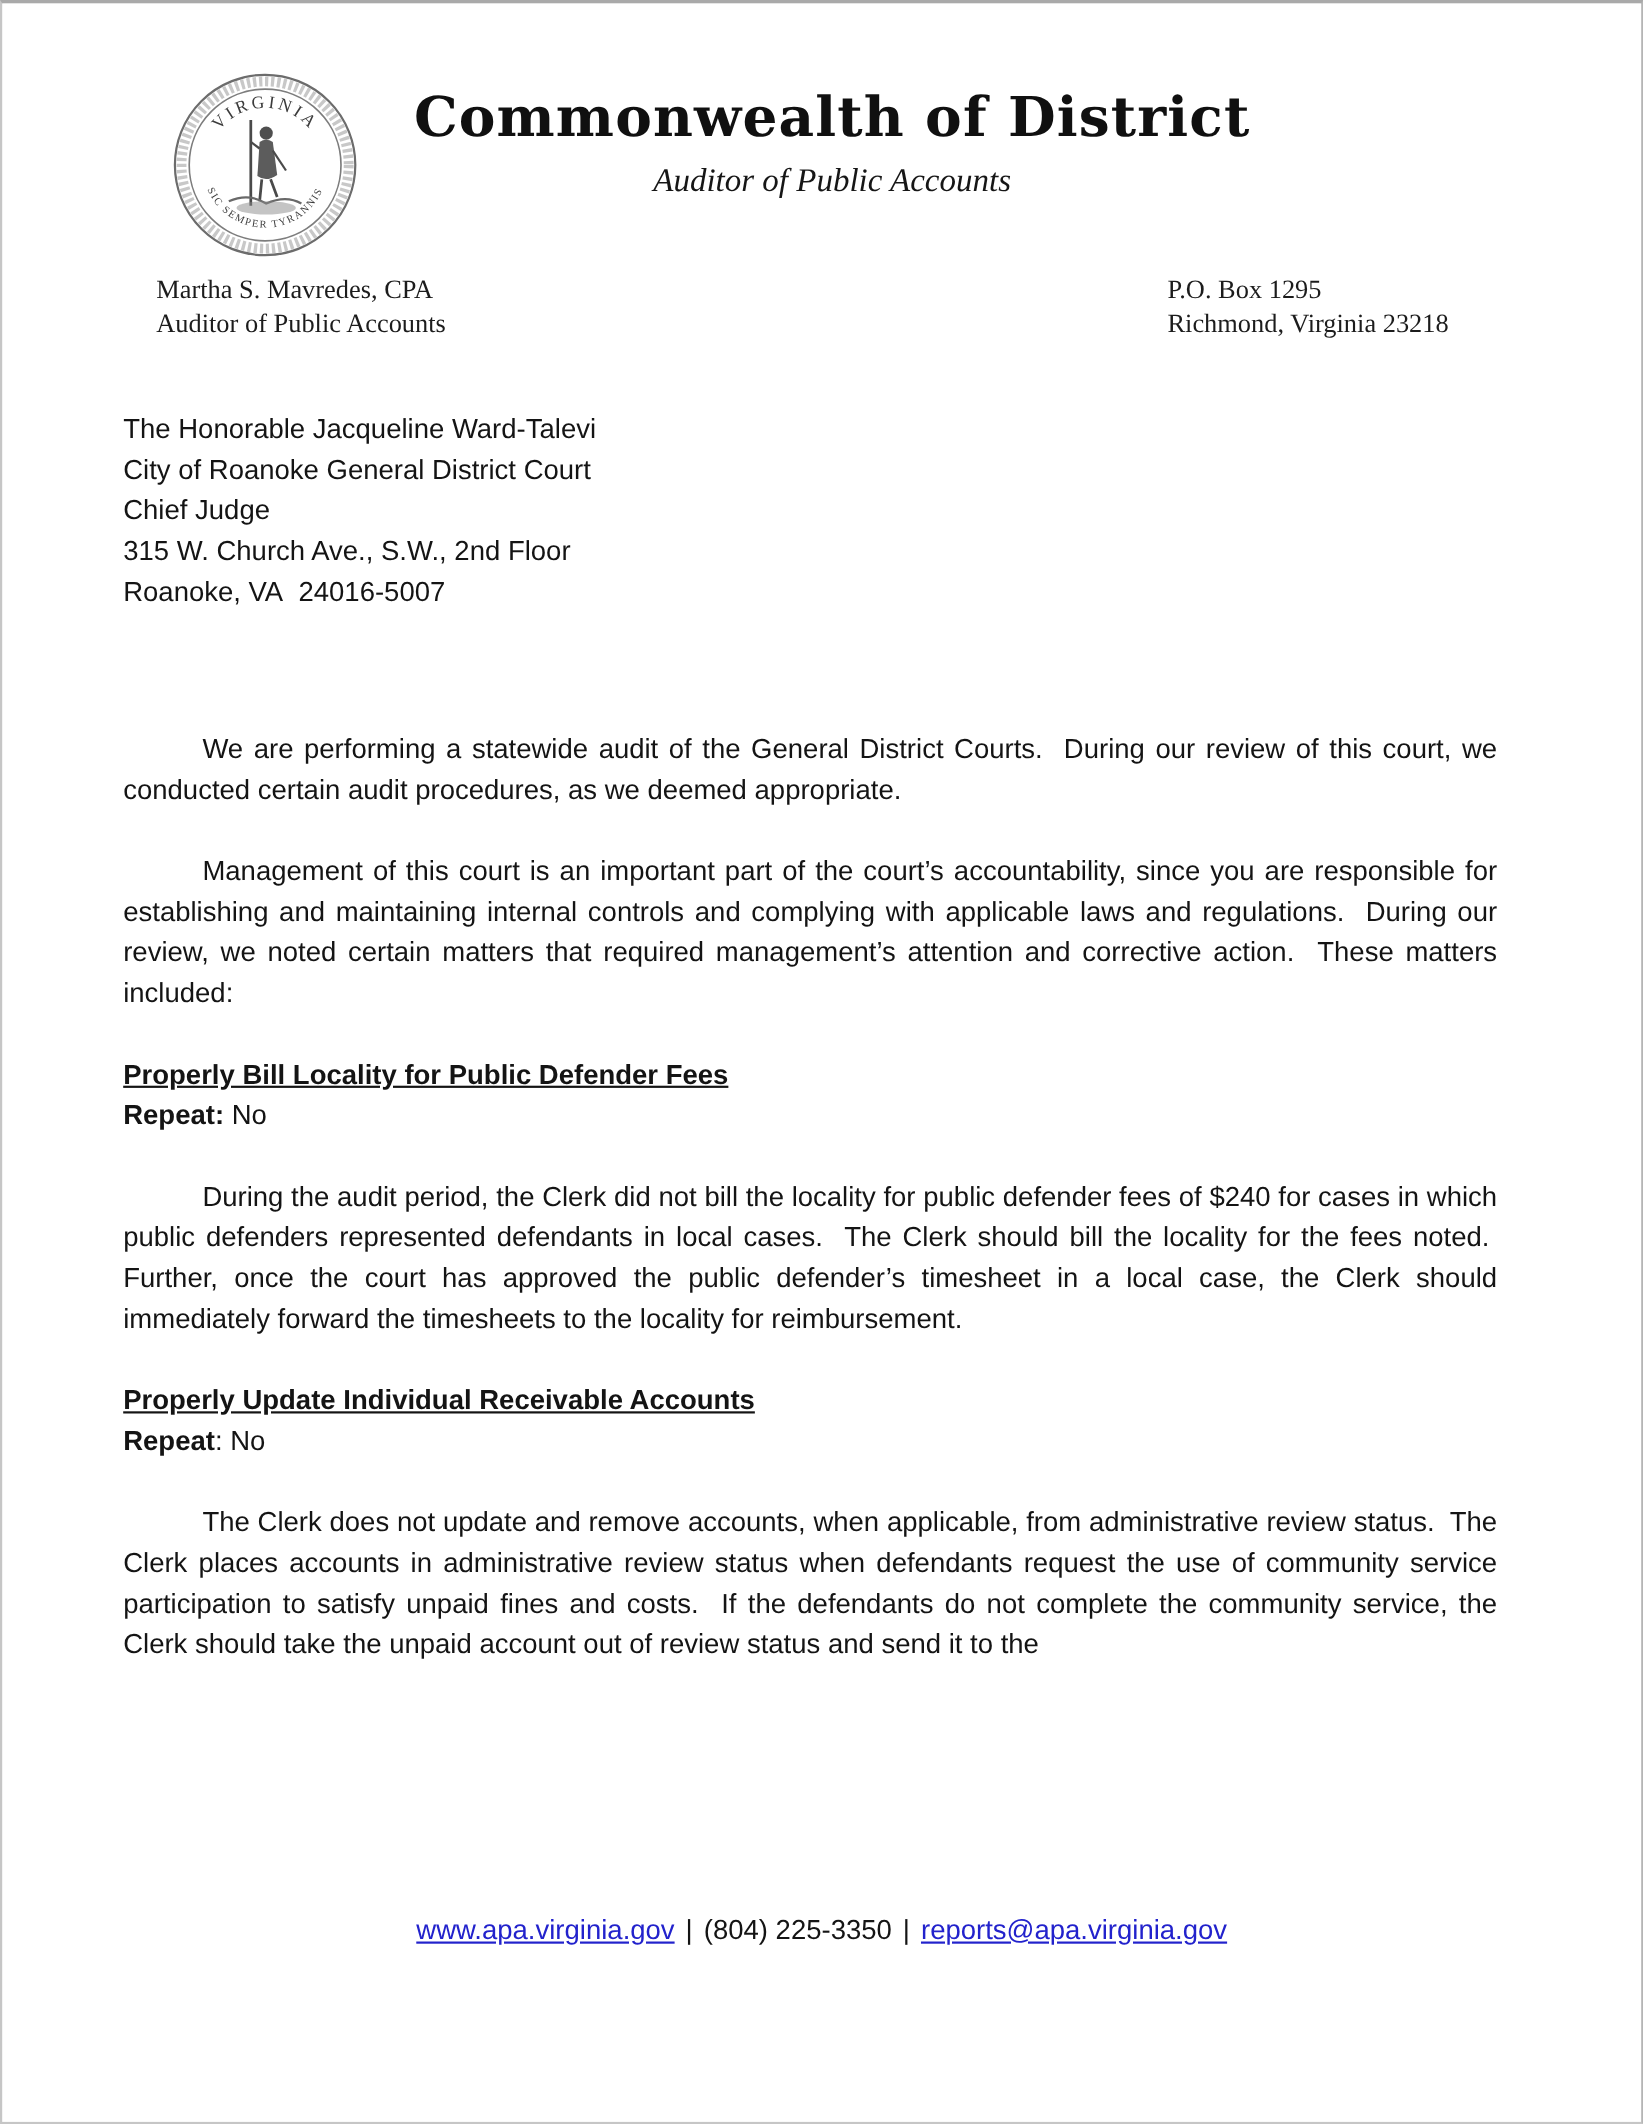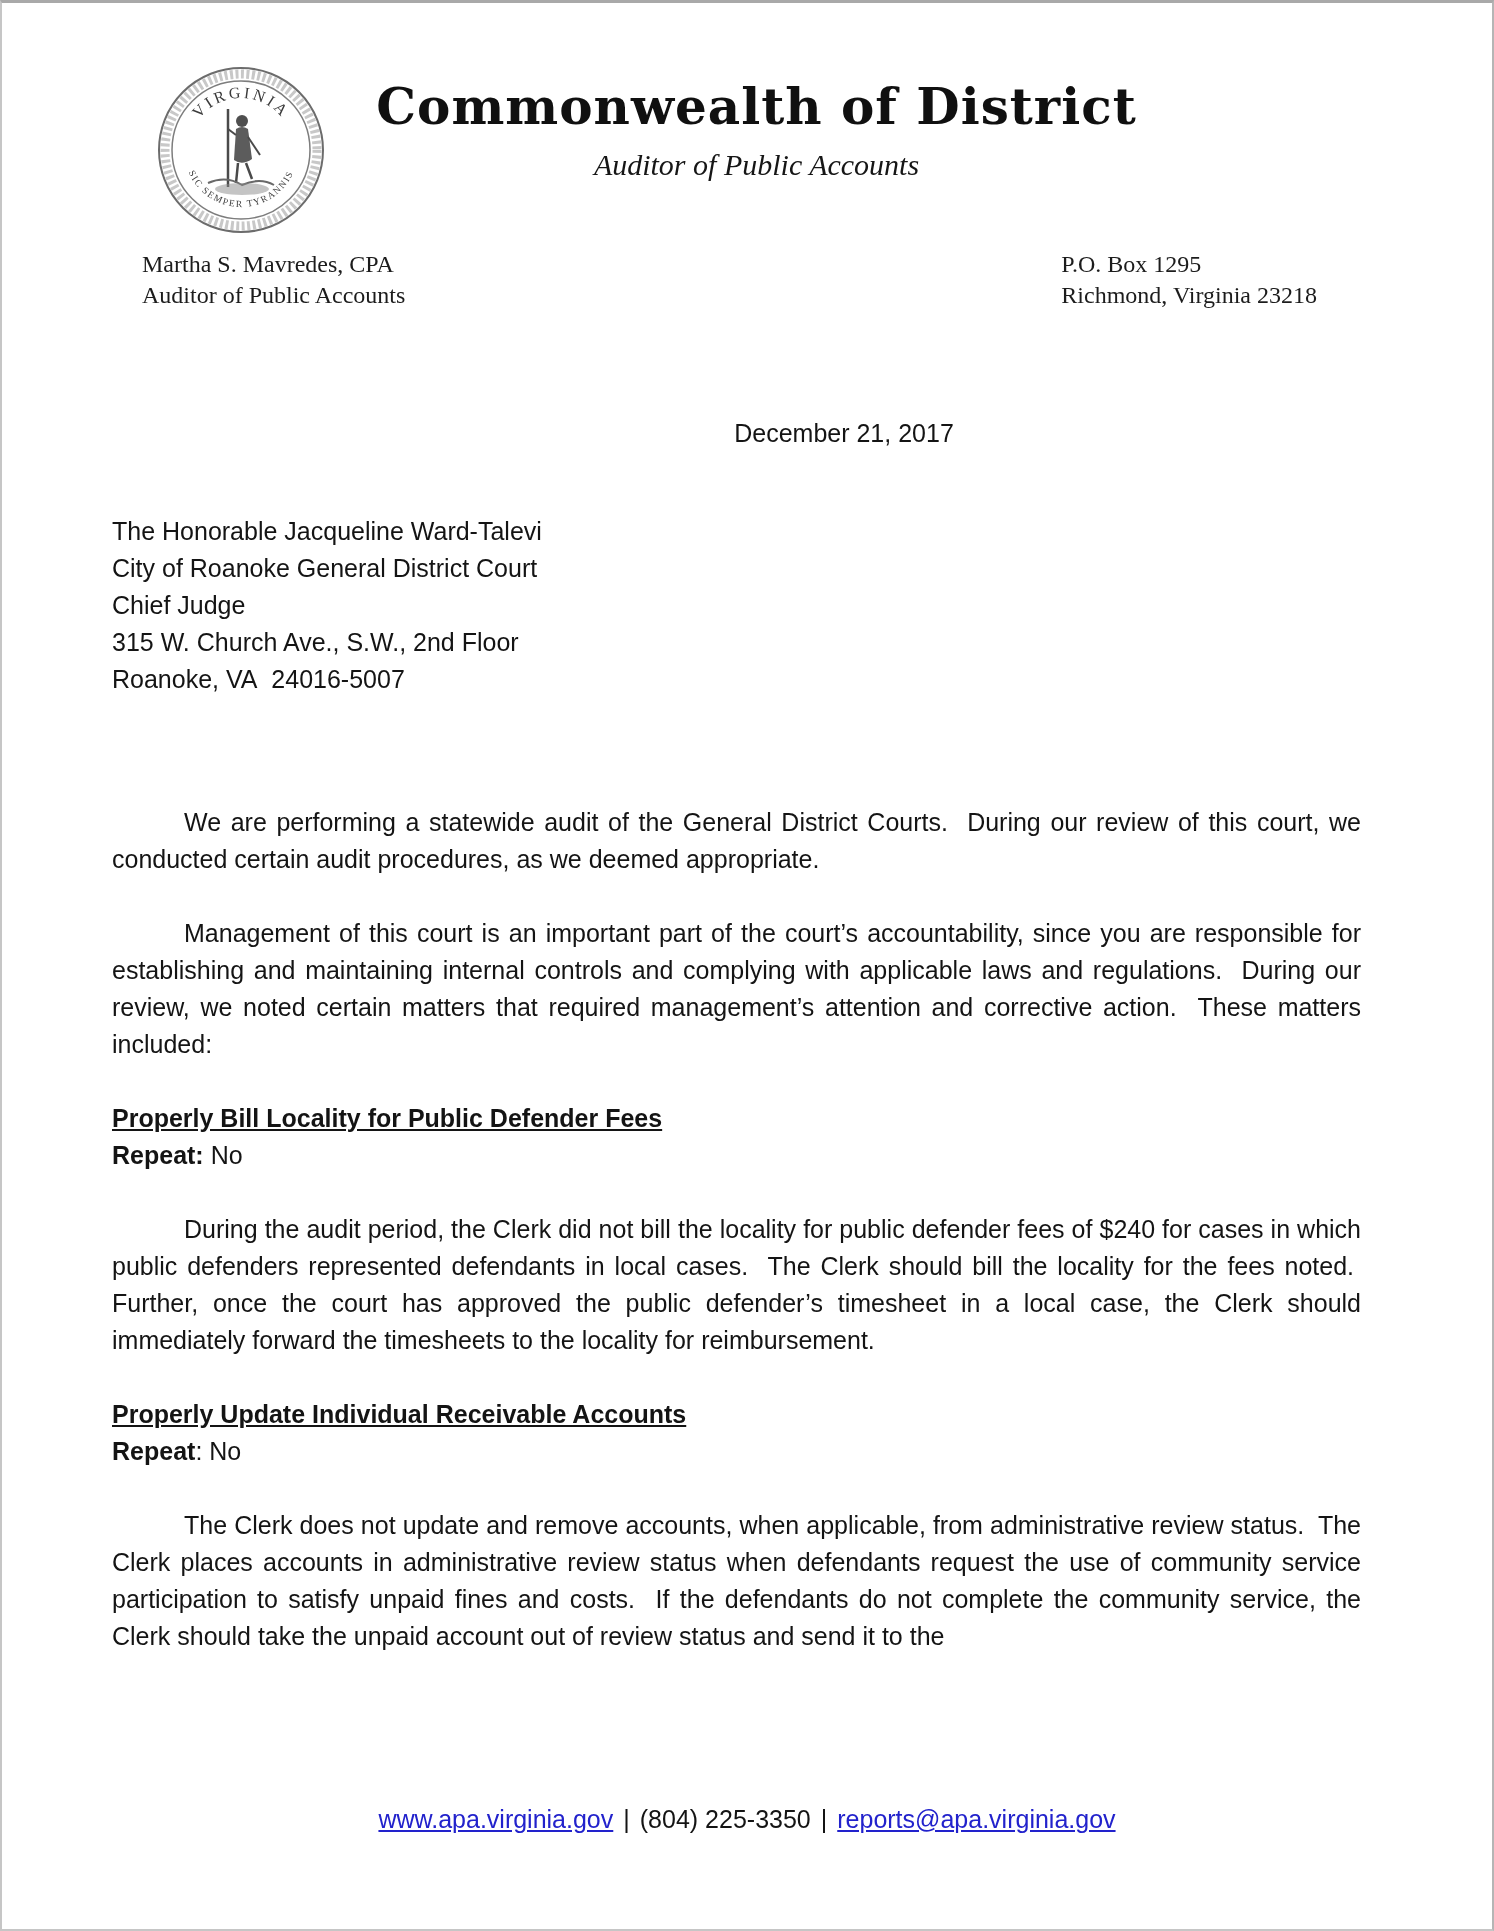--- a/index.html
+++ b/index.html
@@ -48,21 +48,21 @@
   }
   .first-para { margin-top:106px; }
   .finding-heading {
     margin-top:37px; font-size:25px; line-height:37px;
     font-weight:bold; text-decoration:underline;
   }
   .repeat-line { font-size:25px; line-height:37px; }
   .repeat-label { font-weight:bold; }
   
   .footer {
-    position:absolute; left:0; right:0; top:1798px;
+    position:absolute; left:0; right:0; top:1734px;
     text-align:center; font-size:25px; line-height:37px; color:#141414;
   }
   .footer a { color:#2222cc; text-decoration:underline; cursor:pointer; }
   .footer .sep { margin:0 10px; }
   
   .seal text { font-family:"Liberation Serif", serif; fill:#3c3c3c; }
 </style>
 </head>
 <body>
 
@@ -102,21 +102,20 @@
     <div class="credits-left">
       <div>Martha S. Mavredes, CPA</div>
       <div>Auditor of Public Accounts</div>
     </div>
     <div class="credits-right">
       <div>P.O. Box 1295</div>
       <div>Richmond, Virginia 23218</div>
     </div>
   </div>
 
-  <div class="date-line">December 21, 2017</div>
 
   <div class="recipient">
     <div>The Honorable Jacqueline Ward-Talevi</div>
     <div>City of Roanoke General District Court</div>
     <div>Chief Judge</div>
     <div>315 W. Church Ave., S.W., 2nd Floor</div>
     <div>Roanoke, VA&nbsp; 24016-5007</div>
   </div>
 
 

